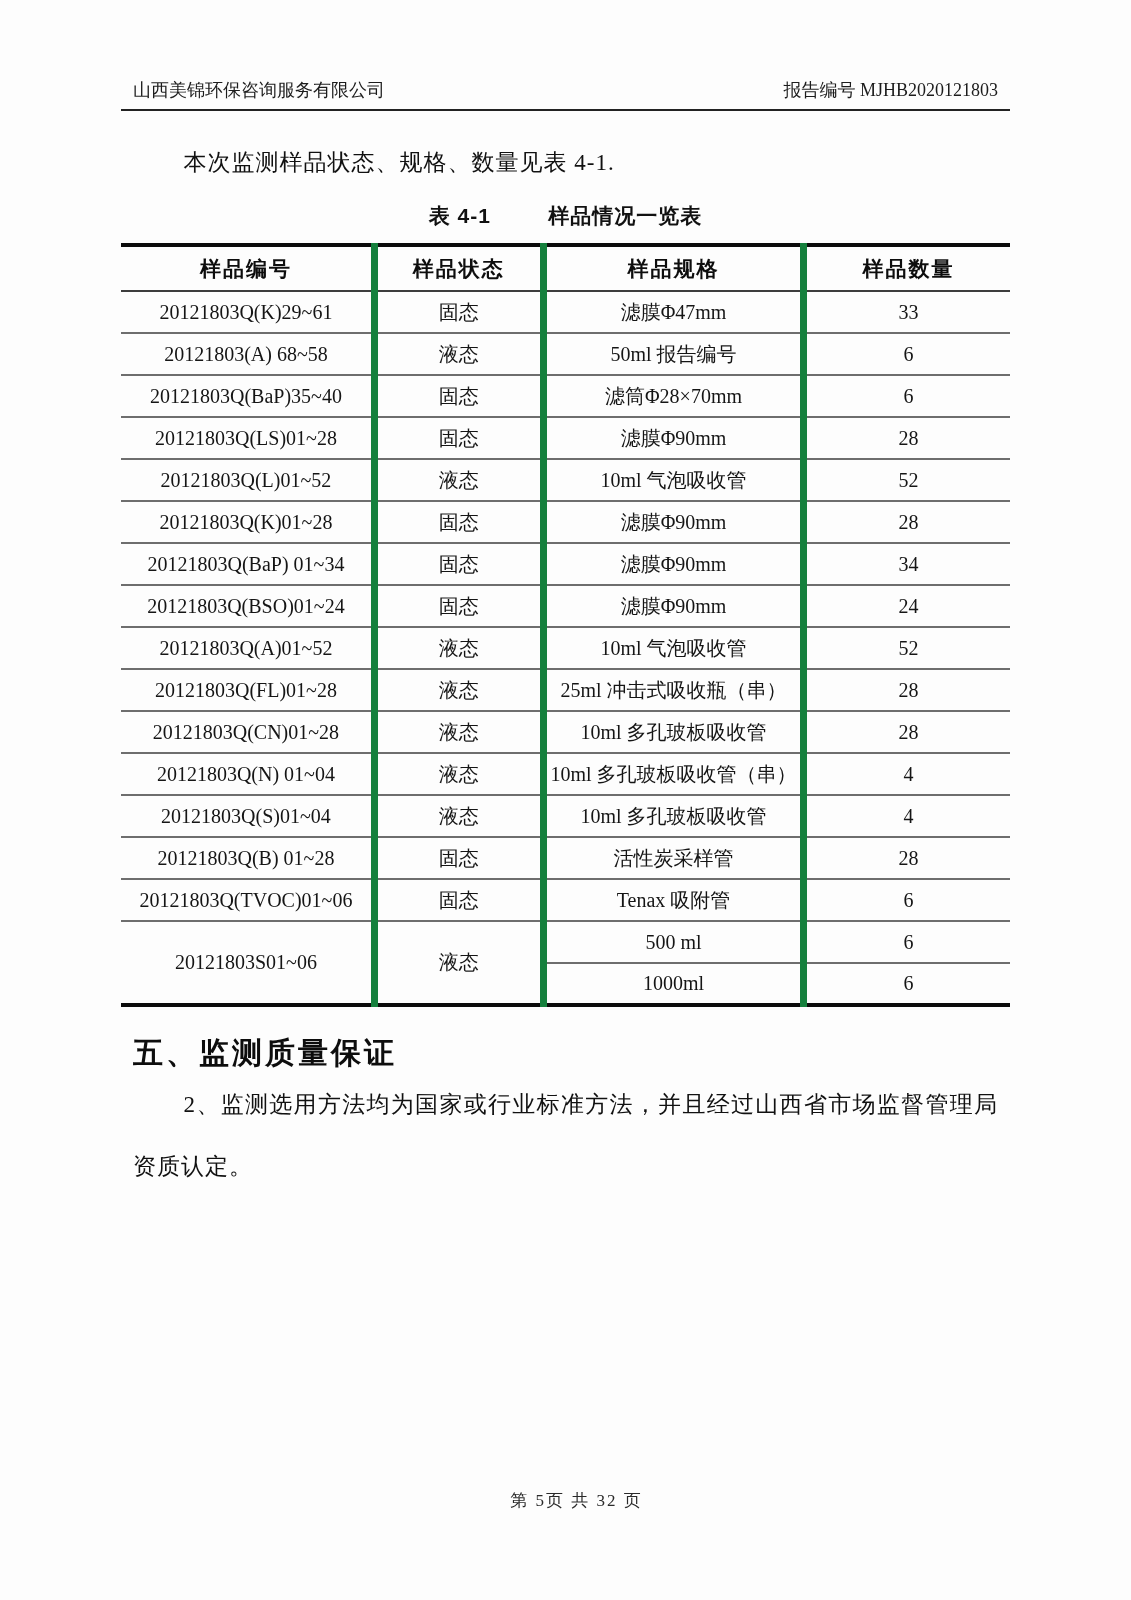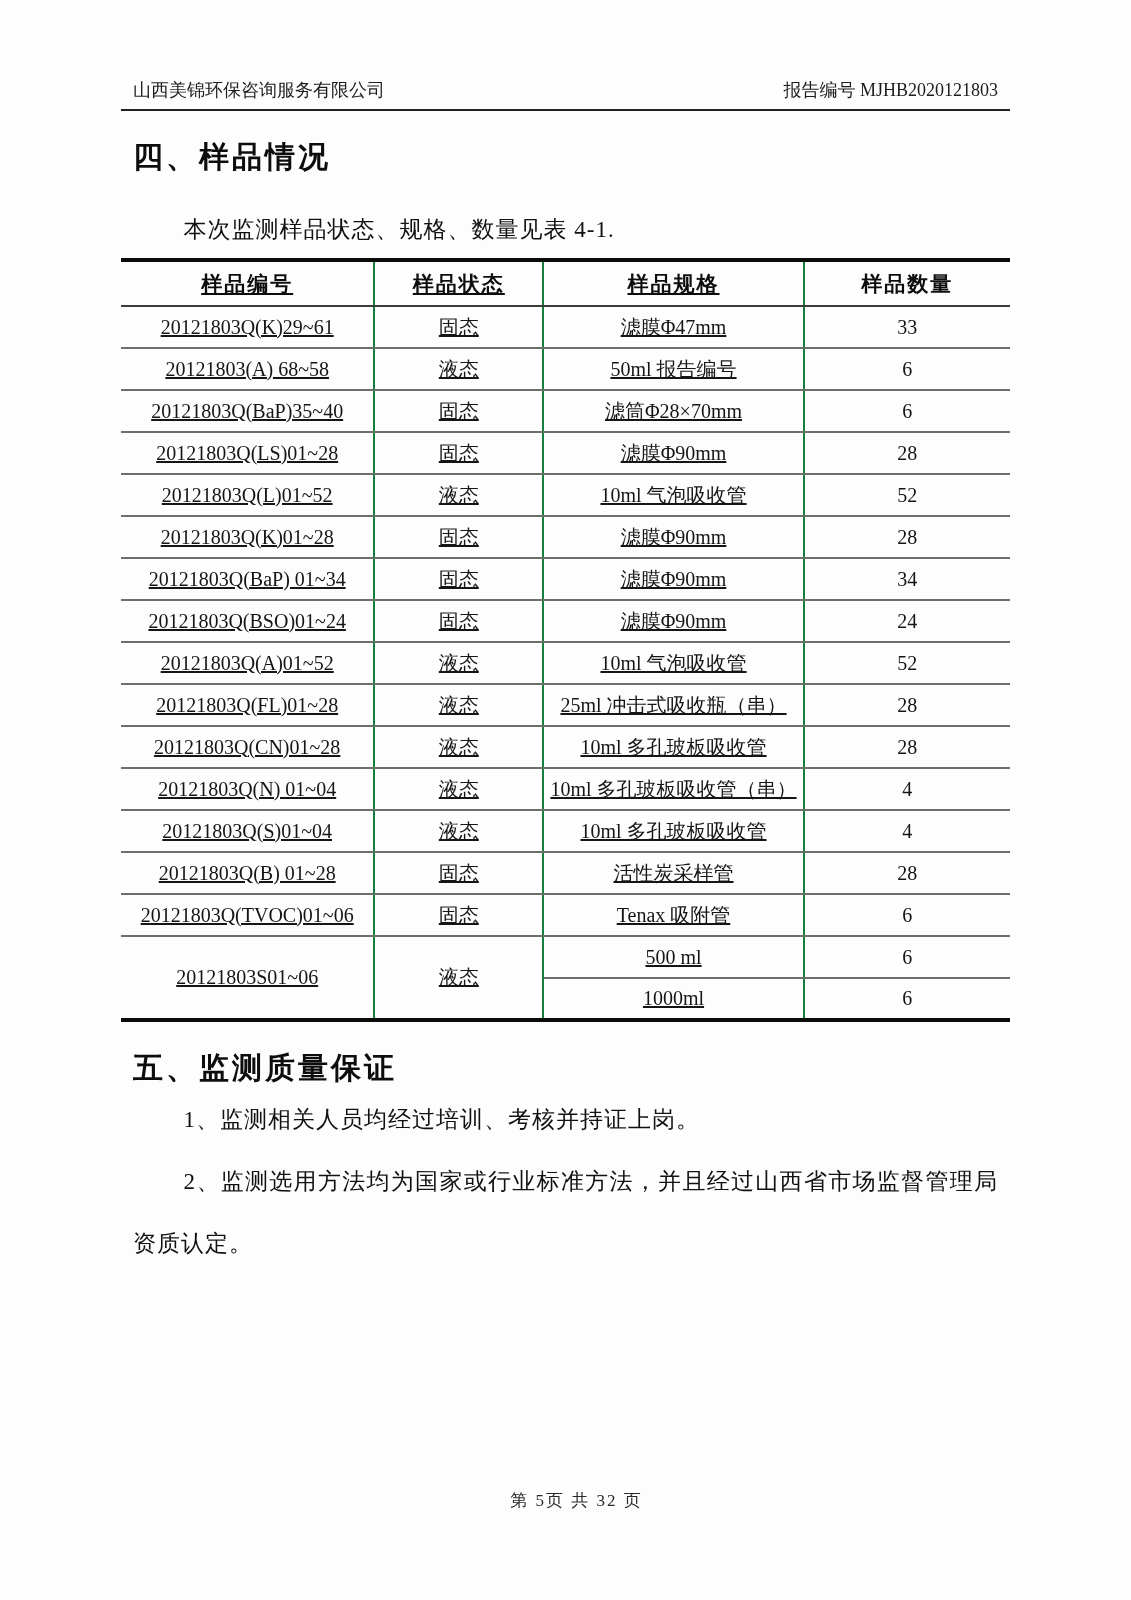--- a/index.html
+++ b/index.html
@@ -76,21 +76,21 @@
     color: #0d0d0d;
   }
   table.samples td {
     height: 42px;
     font-size: 20px;
     text-align: center;
     vertical-align: middle;
     border-bottom: 2px solid #6e6e6e;
     color: #151515;
   }
-  table.samples .vline { border-right: 2px solid #15803d; text-decoration: underline; }
+  table.samples .vline { border-right: 7px solid #15803d; }
   
   .body-para {
     margin: 0 12px;
     font-size: 23px;
     line-height: 2.7;
     text-indent: 2.2em;
     text-align: justify;
     letter-spacing: 1px;
   }
   .body-para.first { margin-top: 26px; }
@@ -110,24 +110,27 @@
 
 <div class="page">
   <div class="content">
 
     <header class="doc-header">
       <span>山西美锦环保咨询服务有限公司</span>
       <span>报告编号 MJHB2020121803</span>
     </header>
     <div class="header-rule"></div>
 
-    <h1 class="section-title">四、样品情况</h1>
 
     <p class="intro">本次监测样品状态、规格、数量见表 4-1.</p>
 
+    <div class="table-caption">
+      <span class="cap-label">表 4-1</span>
+      <span class="cap-title">样品情况一览表</span>
+    </div>
 
     <table class="samples">
       <colgroup>
         <col style="width:28.5%">
         <col style="width:19.0%">
         <col style="width:29.3%">
         <col style="width:23.2%">
       </colgroup>
       <thead>
         <tr>
@@ -238,19 +241,18 @@
         </tr>
         <tr>
           <td class="vline">1000ml</td>
           <td>6</td>
         </tr>
       </tbody>
     </table>
 
     <h1 class="section-title">五、监测质量保证</h1>
 
-    <p class="body-para">1、监测相关人员均经过培训、考核并持证上岗。</p>
     <p class="body-para">2、监测选用方法均为国家或行业标准方法，并且经过山西省市场监督管理局资质认定。</p>
 
   </div>
 
   <footer class="page-footer">第 5页 共 32 页</footer>
 </div>
 
 </body></html>

